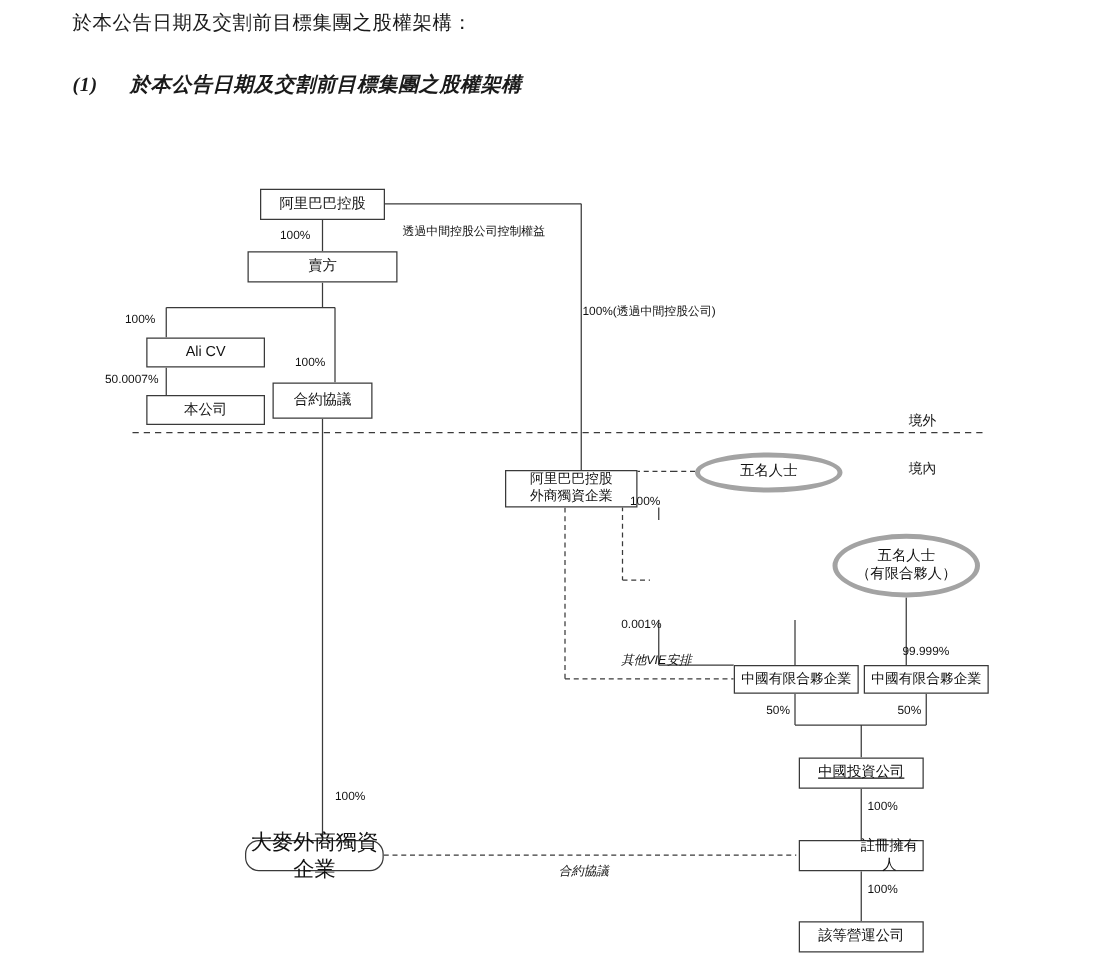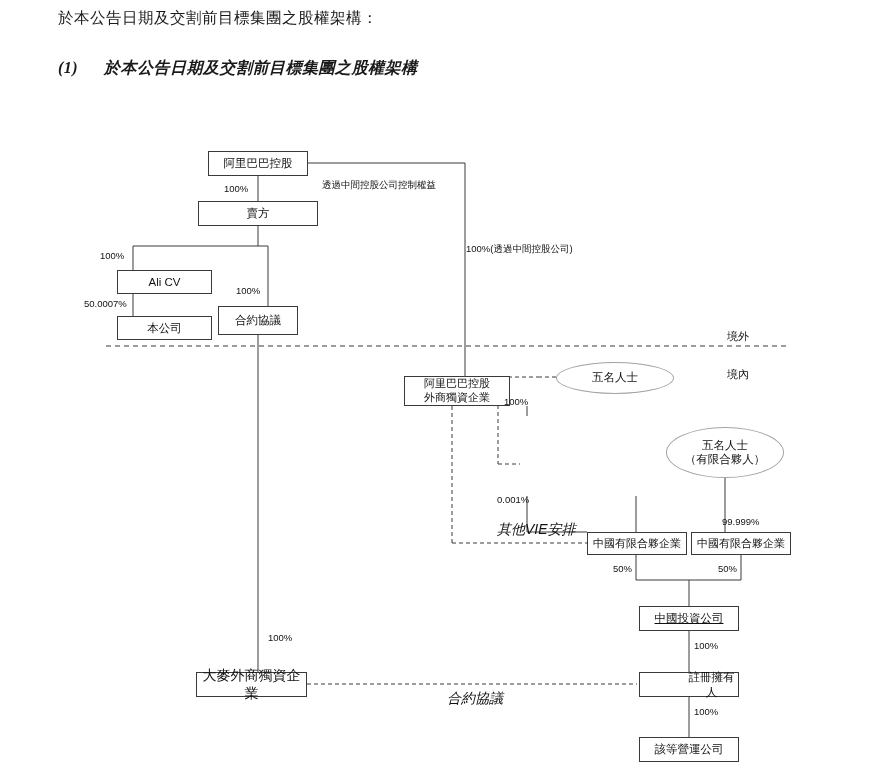--- a/index.html
+++ b/index.html
@@ -60,21 +60,21 @@
     align-items: center;
     justify-content: center;
     text-align: center;
     padding: 2px 3px;
     white-space: pre-line;
     z-index: 3;
   }
   .ellipse {
     position: absolute;
     box-sizing: border-box;
-    border: 1px solid #a3a3a3;
+    border: 4px solid #a3a3a3;
     border-radius: 50%;
     background: #ffffff;
     font-family: "Liberation Sans", "DejaVu Sans", sans-serif;
     font-size: 11.5px;
     line-height: 1.2;
     color: #111111;
     display: flex;
     align-items: center;
     justify-content: center;
     text-align: center;
@@ -85,21 +85,21 @@
     position: absolute;
     font-family: "Liberation Sans", "DejaVu Sans", sans-serif;
     font-size: 9.5px;
     color: #111111;
     white-space: nowrap;
     z-index: 4;
     background: transparent;
   }
   .lbl.italic {
     font-style: italic;
-    font-size: 14px;
+    font-size: 10px;
   }
   .lbl.side {
     font-size: 11px;
   }
 </style>
 </head>
 <body>
 
 <div class="intro-line">於本公告日期及交割前目標集團之股權架構：</div>
 
@@ -177,21 +177,21 @@
   <div class="ellipse" style="left:666px;top:403px;width:118px;height:51px;">五名人士
 （有限合夥人）</div>
 
   <div class="node" style="left:587px;top:508px;width:100px;height:23px;font-size:11px;">中國有限合夥企業</div>
   <div class="node" style="left:691px;top:508px;width:100px;height:23px;font-size:11px;">中國有限合夥企業</div>
 
   <div class="node" style="left:639px;top:582px;width:100px;height:25px;text-decoration:underline;">中國投資公司</div>
   <div class="node" style="left:639px;top:648px;width:100px;height:25px;padding-left:48px;">註冊擁有人</div>
   <div class="node" style="left:639px;top:713px;width:100px;height:25px;">該等營運公司</div>
 
-  <div class="node" style="left:196px;top:648px;width:111px;height:25px;font-size:14px;">大麥外商獨資企業</div>
+  <div class="node" style="left:196px;top:648px;width:111px;height:25px;font-size:17px;border-radius:11px;">大麥外商獨資企業</div>
 
   <div class="lbl" style="left:224px;top:159px;">100%</div>
   <div class="lbl" style="left:100px;top:226px;">100%</div>
   <div class="lbl" style="left:84px;top:274px;">50.0007%</div>
   <div class="lbl" style="left:236px;top:261px;">100%</div>
   <div class="lbl" style="left:322px;top:155px;">透過中間控股公司控制權益</div>
   <div class="lbl" style="left:466px;top:219px;">100%(透過中間控股公司)</div>
   <div class="lbl" style="left:504px;top:372px;">100%</div>
   <div class="lbl" style="left:497px;top:470px;">0.001%</div>
   <div class="lbl" style="left:722px;top:492px;">99.999%</div>

